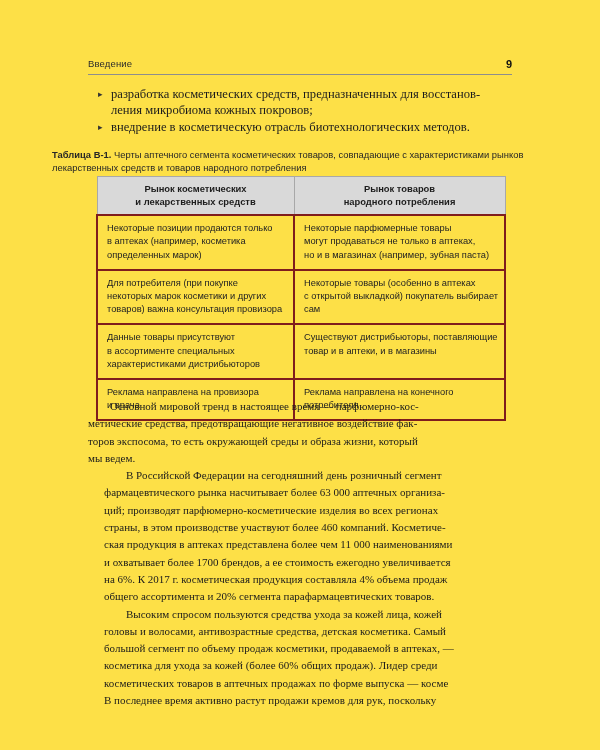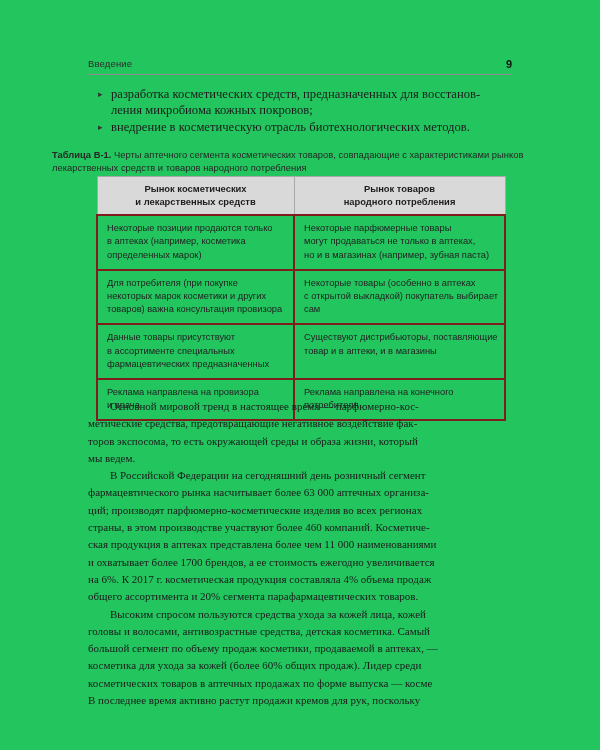--- a/index.html
+++ b/index.html
@@ -13,21 +13,21 @@
     overflow: hidden;
     font-family: "Liberation Serif", "DejaVu Serif", serif;
     color: #1a1a1a;
   }
   .page {
     position: relative;
     width: 600px;
     height: 750px;
     box-sizing: border-box;
     padding: 2px;
-    background: #22c55e;
+    background: #fde047;
   }
 
   
   .running-head {
     position: absolute;
     left: 88px;
     right: 88px;
     top: 58px;
     height: 22px;
     display: flex;
@@ -148,21 +148,21 @@
     font-size: 11px;
     line-height: 17.3px;
     color: #1b1b1b;
   }
   .para {
     text-align: justify;
     text-justify: inter-word;
     text-indent: 22px;
     margin: 0;
   }
-  .para + .para { margin-top: 0px; }
+  .para + .para { margin-top: 0px; margin-left: 16px; }
   .para .tail { text-indent: 0; }
   .nowrapline { display: block; }
 </style>
 </head>
 <body>
 
 <div class="page">
 
   <div class="running-head">
     <div class="rh-title">Введение</div>
@@ -230,21 +230,21 @@
           <td>
             <span class="l">Некоторые товары (особенно в аптеках</span>
             <span class="l">с открытой выкладкой) покупатель выбирает</span>
             <span class="l">сам</span>
           </td>
         </tr>
         <tr>
           <td>
             <span class="l">Данные товары присутствуют</span>
             <span class="l">в ассортименте специальных</span>
-            <span class="l">фармацевтических предназначенных</span>
+            <span class="l">характеристиками дистрибьюторов</span>
           </td>
           <td>
             <span class="l">Существуют дистрибьюторы, поставляющие</span>
             <span class="l">товар и в аптеки, и в магазины</span>
           </td>
         </tr>
         <tr>
           <td>
             <span class="l">Реклама направлена на провизора</span>
             <span class="l">и врача</span>

